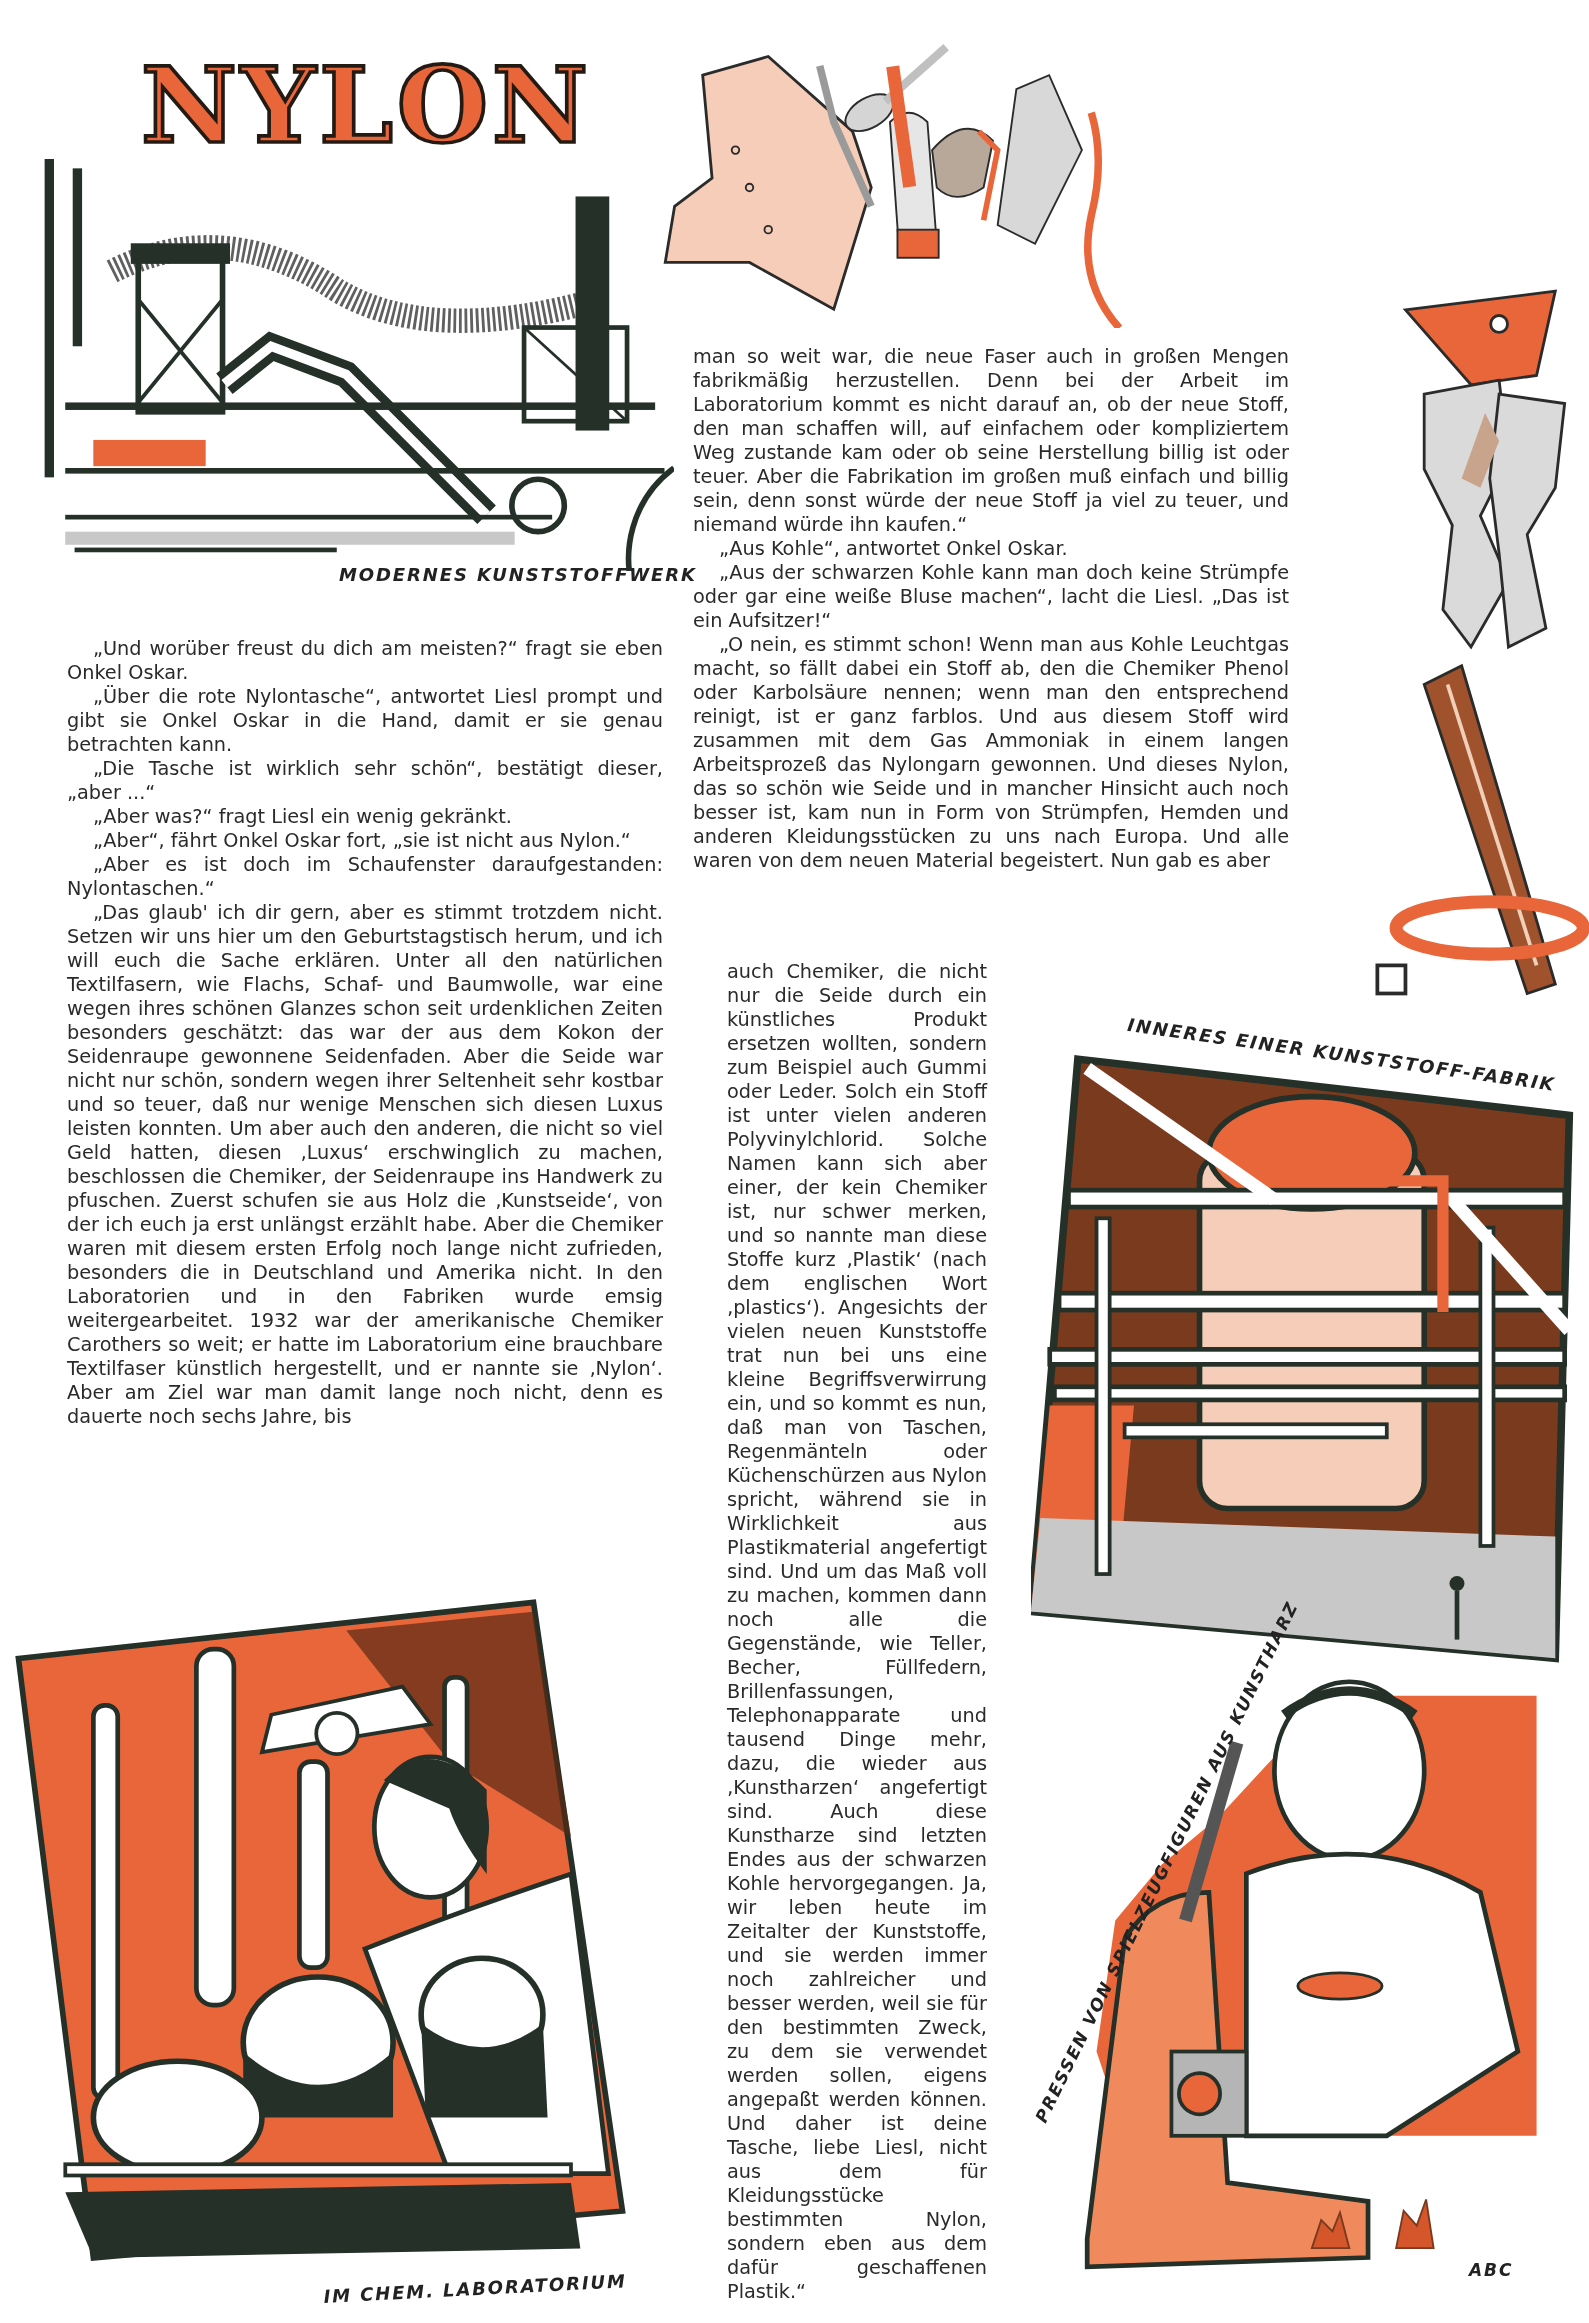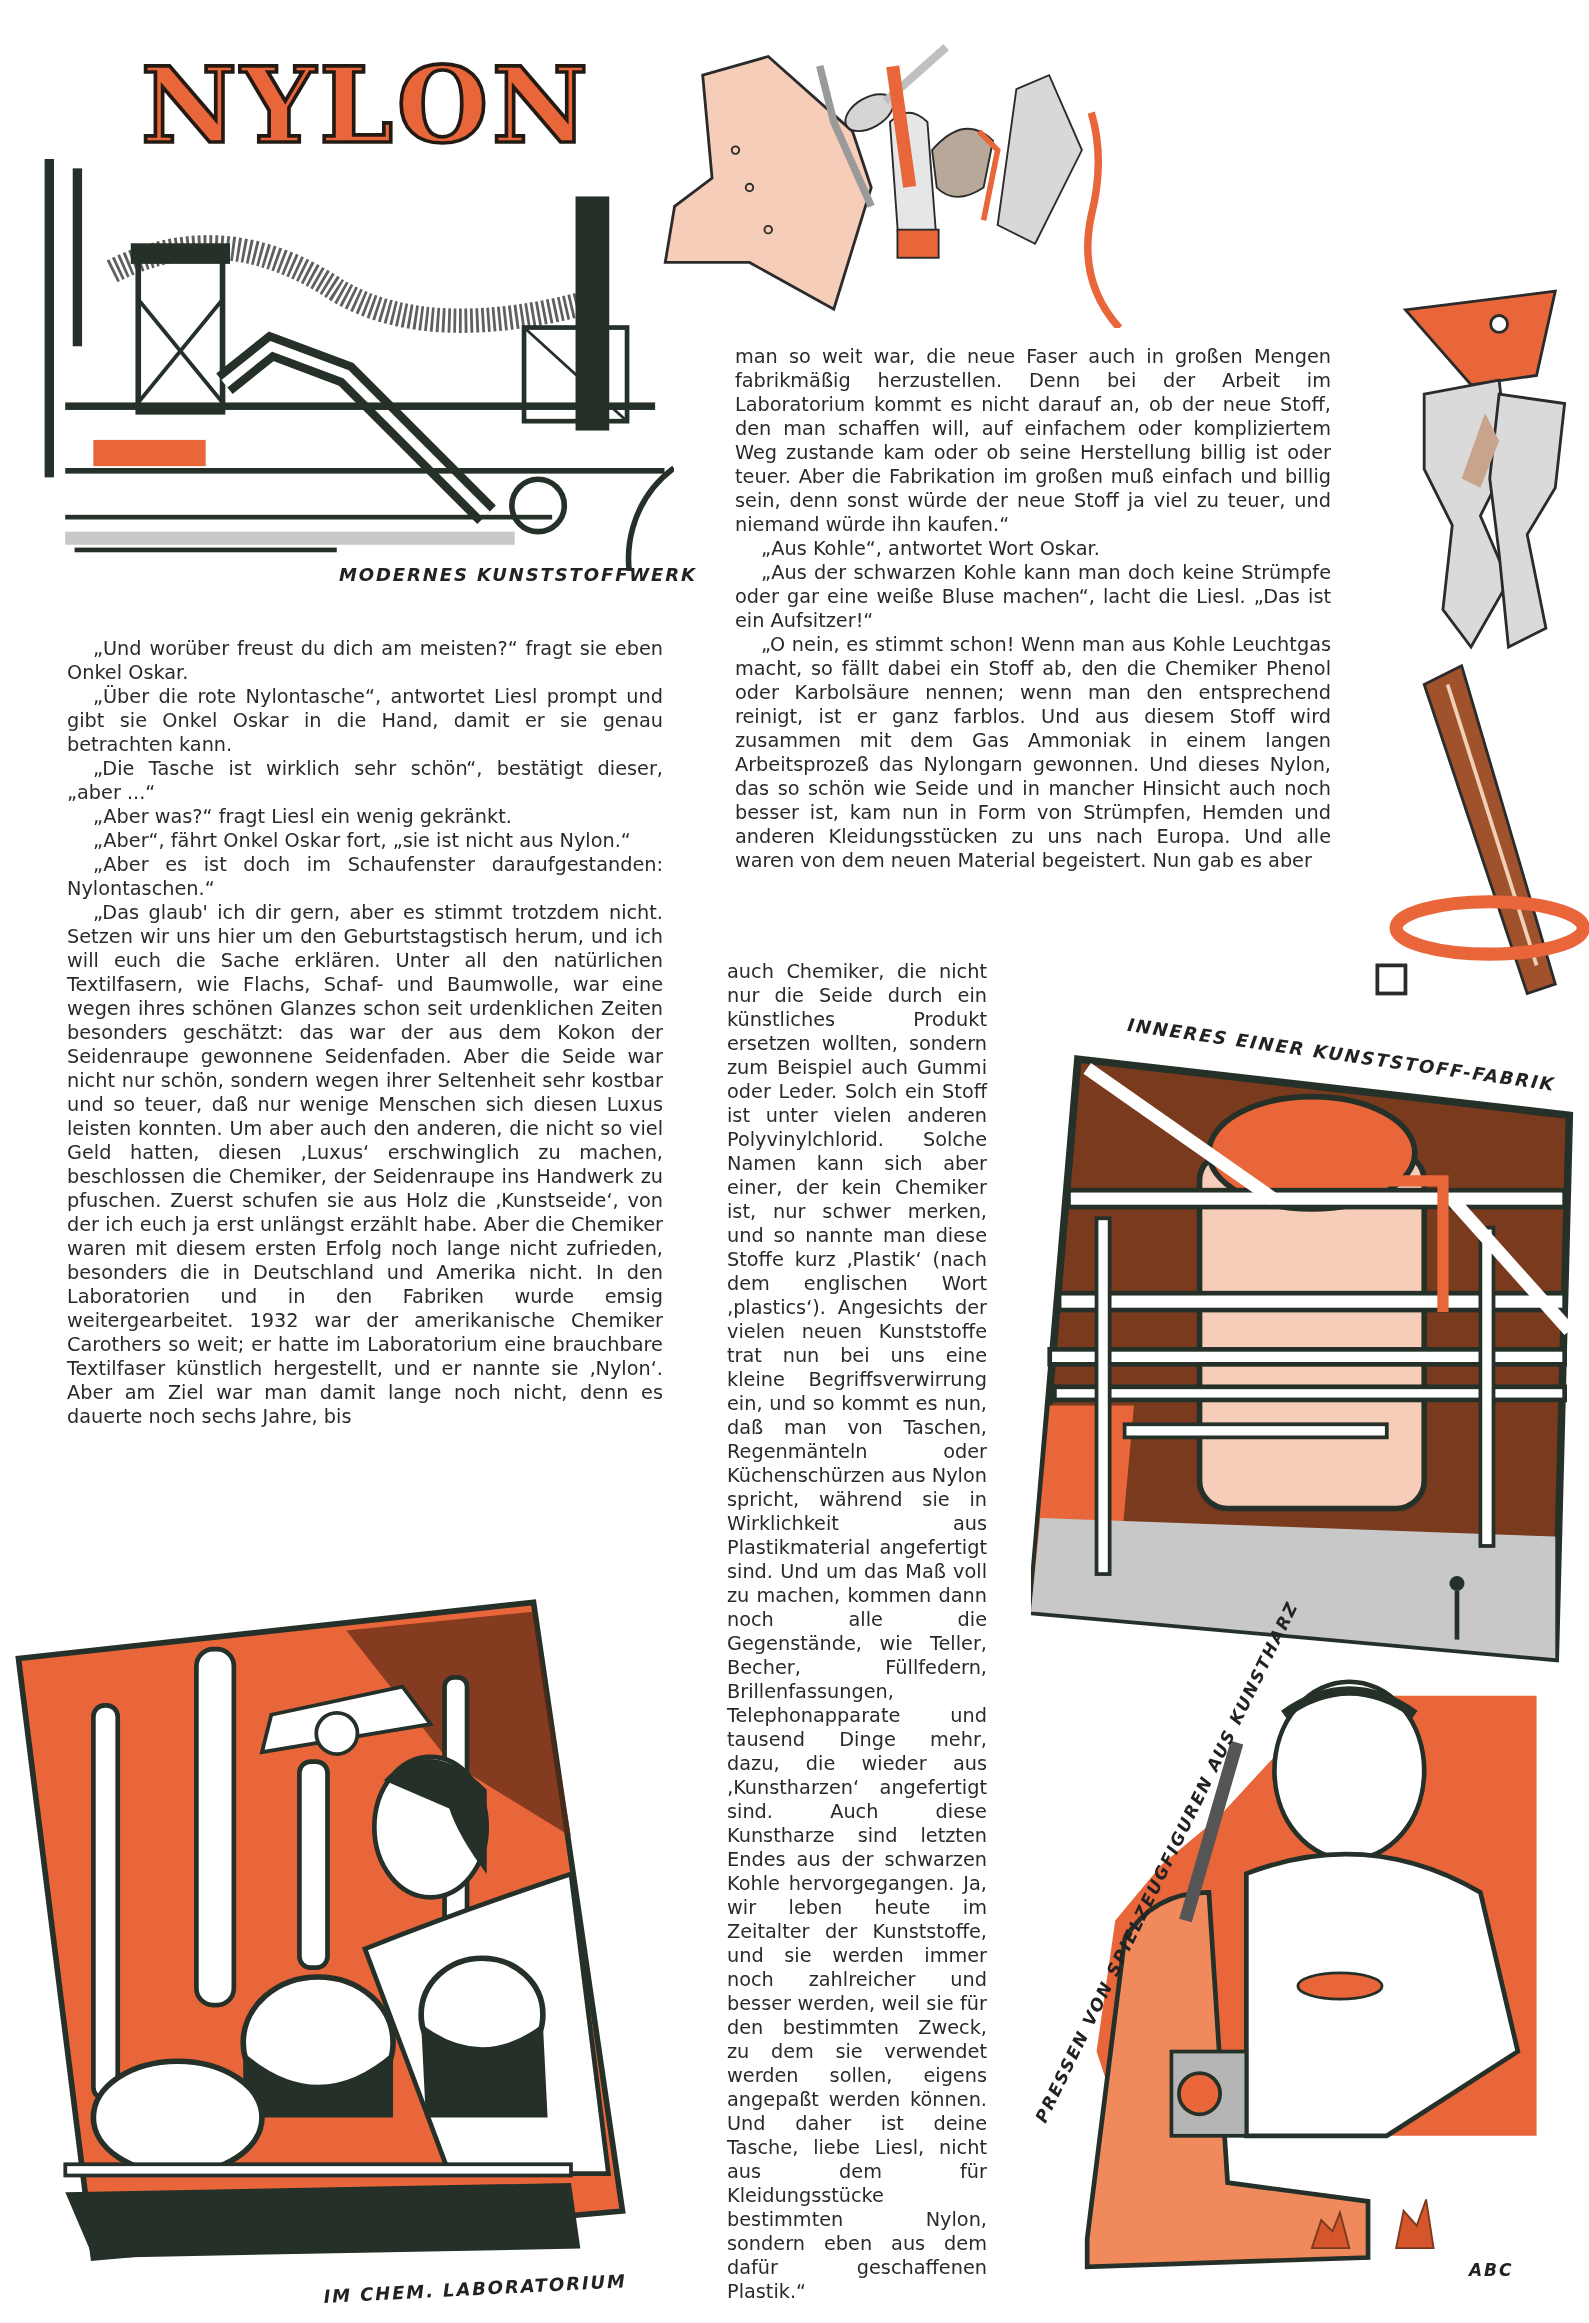--- a/index.html
+++ b/index.html
@@ -12,21 +12,21 @@
                 color: #e8663a; -webkit-text-stroke: 3.7px #231a14; letter-spacing: 3.7px; line-height: 103px; text-align: center; }
   
   .illus { overflow: hidden; }
   .caption { font-family: "DejaVu Sans", sans-serif; font-style: italic; font-weight: bold;
              font-size: 18px; letter-spacing: 1.9px; color: #222; white-space: nowrap; }
   
   .col { font-size: 19.3px; line-height: 24px; text-align: justify; hyphens: manual; color: #2a2a2a; }
   .col p { margin: 0; text-indent: 26px; }
   .col p.noindent { text-indent: 0; }
   .col-left { left: 67px; top: 637px; width: 596px; }
-  .col-mid-wide { left: 735px; top: 345px; width: 596px; }
+  .col-mid-wide { left: 693px; top: 345px; width: 596px; }
   .col-mid-narrow { left: 727px; top: 960px; width: 260px; }
 </style>
 </head>
 <body>
 
 <div class="abs title">
   <div class="title-text">NYLON</div>
 </div>
 
 <div class="abs illus" style="left:37px; top:159px; width:637px; height:412px;">
@@ -164,21 +164,21 @@
   <p>„Über die rote Nylontasche“, antwortet Liesl prompt und gibt sie Onkel Oskar in die Hand, damit er sie genau betrachten kann.</p>
   <p>„Die Tasche ist wirklich sehr schön“, bestätigt dieser, „aber ...“</p>
   <p>„Aber was?“ fragt Liesl ein wenig gekränkt.</p>
   <p>„Aber“, fährt Onkel Oskar fort, „sie ist nicht aus Nylon.“</p>
   <p>„Aber es ist doch im Schaufenster daraufgestanden: Nylontaschen.“</p>
   <p>„Das glaub' ich dir gern, aber es stimmt trotzdem nicht. Setzen wir uns hier um den Geburtstagstisch herum, und ich will euch die Sache erklären. Unter all den natürlichen Textilfasern, wie Flachs, Schaf- und Baumwolle, war eine wegen ihres schönen Glanzes schon seit urdenklichen Zeiten besonders geschätzt: das war der aus dem Kokon der Seidenraupe gewonnene Seidenfaden. Aber die Seide war nicht nur schön, sondern wegen ihrer Seltenheit sehr kostbar und so teuer, daß nur wenige Menschen sich diesen Luxus leisten konnten. Um aber auch den anderen, die nicht so viel Geld hatten, diesen ‚Luxus‘ erschwinglich zu machen, beschlossen die Chemiker, der Seidenraupe ins Handwerk zu pfuschen. Zuerst schufen sie aus Holz die ‚Kunstseide‘, von der ich euch ja erst unlängst erzählt habe. Aber die Chemiker waren mit diesem ersten Erfolg noch lange nicht zufrieden, besonders die in Deutschland und Amerika nicht. In den Laboratorien und in den Fabriken wurde emsig weitergearbeitet. 1932 war der amerikanische Chemiker Carothers so weit; er hatte im Laboratorium eine brauchbare Textilfaser künstlich hergestellt, und er nannte sie ‚Nylon‘. Aber am Ziel war man damit lange noch nicht, denn es dauerte noch sechs Jahre, bis</p>
 </div>
 
 <div class="abs col col-mid-wide">
   <p class="noindent">man so weit war, die neue Faser auch in großen Mengen fabrikmäßig herzustellen. Denn bei der Arbeit im Laboratorium kommt es nicht darauf an, ob der neue Stoff, den man schaffen will, auf einfachem oder kompliziertem Weg zustande kam oder ob seine Herstellung billig ist oder teuer. Aber die Fabrikation im großen muß einfach und billig sein, denn sonst würde der neue Stoff ja viel zu teuer, und niemand würde ihn kaufen.“</p>
-  <p>„Aus Kohle“, antwortet Wort Oskar.</p>
+  <p>„Aus Kohle“, antwortet Onkel Oskar.</p>
   <p>„Aus der schwarzen Kohle kann man doch keine Strümpfe oder gar eine weiße Bluse machen“, lacht die Liesl. „Das ist ein Aufsitzer!“</p>
   <p style="text-align-last:left;">„O nein, es stimmt schon! Wenn man aus Kohle Leuchtgas macht, so fällt dabei ein Stoff ab, den die Chemiker Phenol oder Karbolsäure nennen; wenn man den entsprechend reinigt, ist er ganz farblos. Und aus diesem Stoff wird zusammen mit dem Gas Ammoniak in einem langen Arbeitsprozeß das Nylongarn gewonnen. Und dieses Nylon, das so schön wie Seide und in mancher Hinsicht auch noch besser ist, kam nun in Form von Strümpfen, Hemden und anderen Kleidungsstücken zu uns nach Europa. Und alle waren von dem neuen Material begeistert. Nun gab es aber</p>
 </div>
 
 <div class="abs col col-mid-narrow">
   <p class="noindent">auch Chemiker, die nicht nur die Seide durch ein künstliches Produkt ersetzen wollten, sondern zum Beispiel auch Gummi oder Leder. Solch ein Stoff ist unter vielen anderen Polyvinylchlorid. Solche Namen kann sich aber einer, der kein Chemiker ist, nur schwer merken, und so nannte man diese Stoffe kurz ‚Plastik‘ (nach dem englischen Wort ‚plastics‘). Angesichts der vielen neuen Kunststoffe trat nun bei uns eine kleine Begriffsverwirrung ein, und so kommt es nun, daß man von Taschen, Regenmänteln oder Küchenschürzen aus Nylon spricht, während sie in Wirklichkeit aus Plastikmaterial angefertigt sind. Und um das Maß voll zu machen, kommen dann noch alle die Gegenstände, wie Teller, Becher, Füllfedern, Brillenfassungen, Telephonapparate und tausend Dinge mehr, dazu, die wieder aus ‚Kunstharzen‘ angefertigt sind. Auch diese Kunstharze sind letzten Endes aus der schwarzen Kohle hervorgegangen. Ja, wir leben heute im Zeitalter der Kunststoffe, und sie werden immer noch zahlreicher und besser werden, weil sie für den bestimmten Zweck, zu dem sie verwendet werden sollen, eigens angepaßt werden können. Und daher ist deine Tasche, liebe Liesl, nicht aus dem für Kleidungsstücke bestimmten Nylon, sondern eben aus dem dafür geschaffenen Plastik.“</p>
 </div>
 
 
 </body></html>

